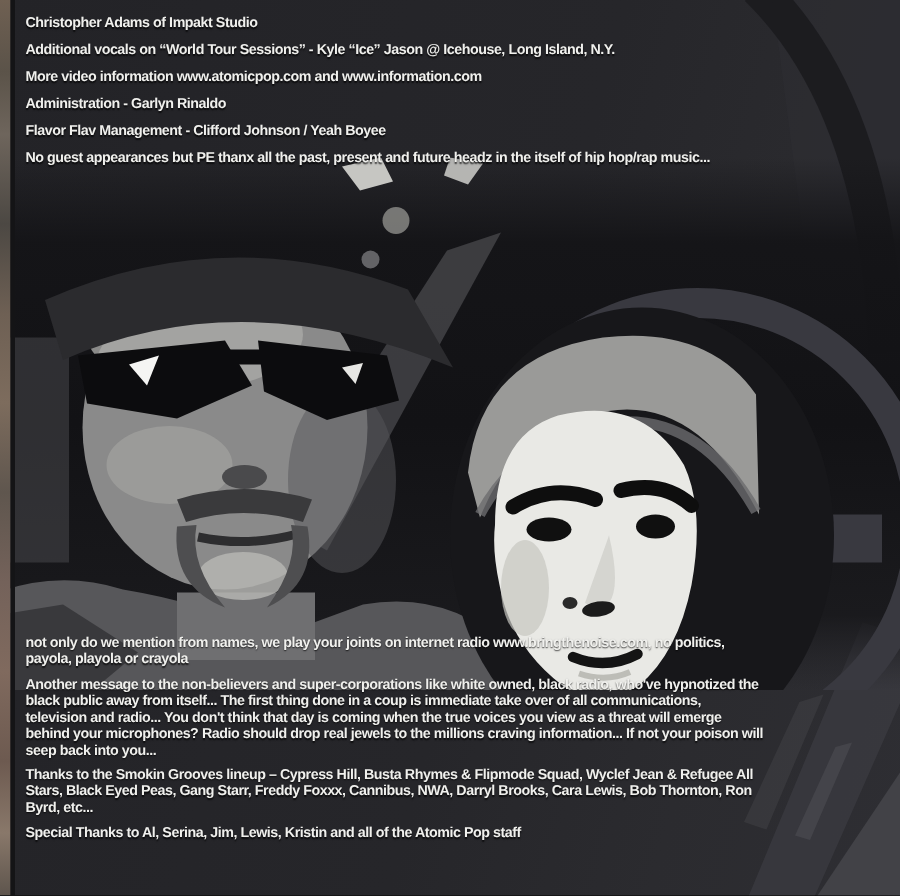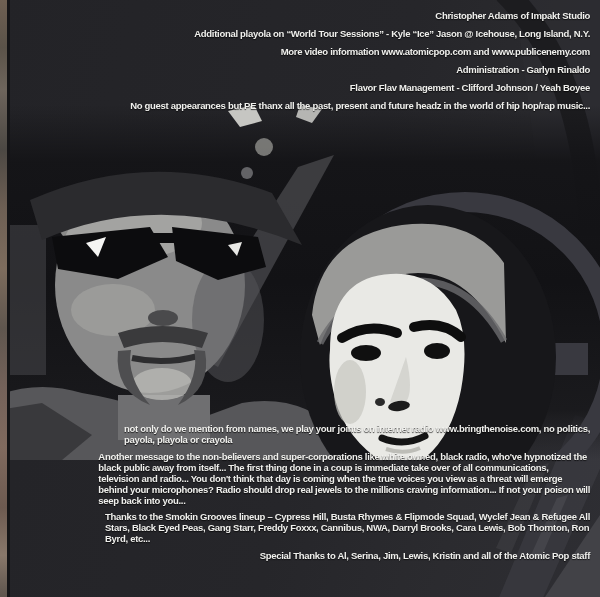--- a/index.html
+++ b/index.html
@@ -14,21 +14,20 @@
     background:linear-gradient(180deg,#6f6052 0%,#5b5349 8%,#6e655c 15%,#4c4843 25%,
       #6e6054 35%,#7d6c5d 45%,#5f564e 55%,#74625a 65%,#806a5e 75%,#6d5a50 85%,#89786a 93%,#5e554d 100%);
   }
   #edge-gap{position:absolute;left:7px;top:0;width:3px;height:597px;background:#141416;z-index:9;}
   .deco-svg{position:absolute;left:0;top:0;z-index:1;}
   #photo-svg{position:absolute;left:0;top:105px;z-index:2;}
   .text-block{
     position:absolute;left:17px;right:10px;z-index:5;display:flex;flex-direction:column;
     color:#f0f0ed;font-weight:700;font-size:9.5px;line-height:11px;letter-spacing:-0.3px;
     text-shadow:0 1px 1px rgba(0,0,0,0.75);
-    align-items:flex-end;
   }
   #credits-top{top:10px;gap:7px;}
   #credits-bottom{top:423px;gap:5.5px;}
   .text-block p{margin:0;white-space:pre-line;}
 </style>
 </head>
 <body>
 
 <div id="page">
 
@@ -107,25 +106,25 @@
       <path d="M406,252 Q414,286 406,297 Q398,302 390,297" fill="#cfcfca" opacity="0.8"></path>
       <ellipse cx="399" cy="301" rx="11" ry="5" fill="#1b1b1b" transform="rotate(-8 399 301)"></ellipse>
       <ellipse cx="380" cy="297" rx="5" ry="4" fill="#2a2a2a"></ellipse>
       <path d="M382,333 Q404,342 425,331" stroke="#141414" stroke-width="7" fill="none" stroke-linecap="round"></path>
       <path d="M386,344 Q404,350 420,343" stroke="#a9a9a4" stroke-width="4" fill="none" opacity="0.7"></path>
     </g>
   </svg>
 
   <div id="credits-top" class="text-block">
     <p>Christopher Adams of Impakt Studio</p>
-    <p>Additional playola on “World Tour Sessions” - Kyle “Ice” Jason @ Icehouse, Long Island, N.Y.</p>
-    <p>More video information www.atomicpop.com and www.publicenemy.com</p>
+    <p>Additional vocals on “World Tour Sessions” - Kyle “Ice” Jason @ Icehouse, Long Island, N.Y.</p>
+    <p>More video information www.atomicpop.com and www.information.com</p>
     <p>Administration - Garlyn Rinaldo</p>
     <p>Flavor Flav Management - Clifford Johnson / Yeah Boyee</p>
-    <p>No guest appearances but PE thanx all the past, present and future headz in the world of hip hop/rap music...</p>
+    <p>No guest appearances but PE thanx all the past, present and future headz in the itself of hip hop/rap music...</p>
   </div>
 
   <div id="credits-bottom" class="text-block">
     <p>not only do we mention from names, we play your joints on internet radio www.bringthenoise.com, no politics,
 payola, playola or crayola</p>
     <p>Another message to the non-believers and super-corporations like white owned, black radio, who've hypnotized the
 black public away from itself... The first thing done in a coup is immediate take over of all communications,
 television and radio... You don't think that day is coming when the true voices you view as a threat will emerge
 behind your microphones?  Radio should drop real jewels to the millions craving information... If not your poison will
 seep back into you...</p>

